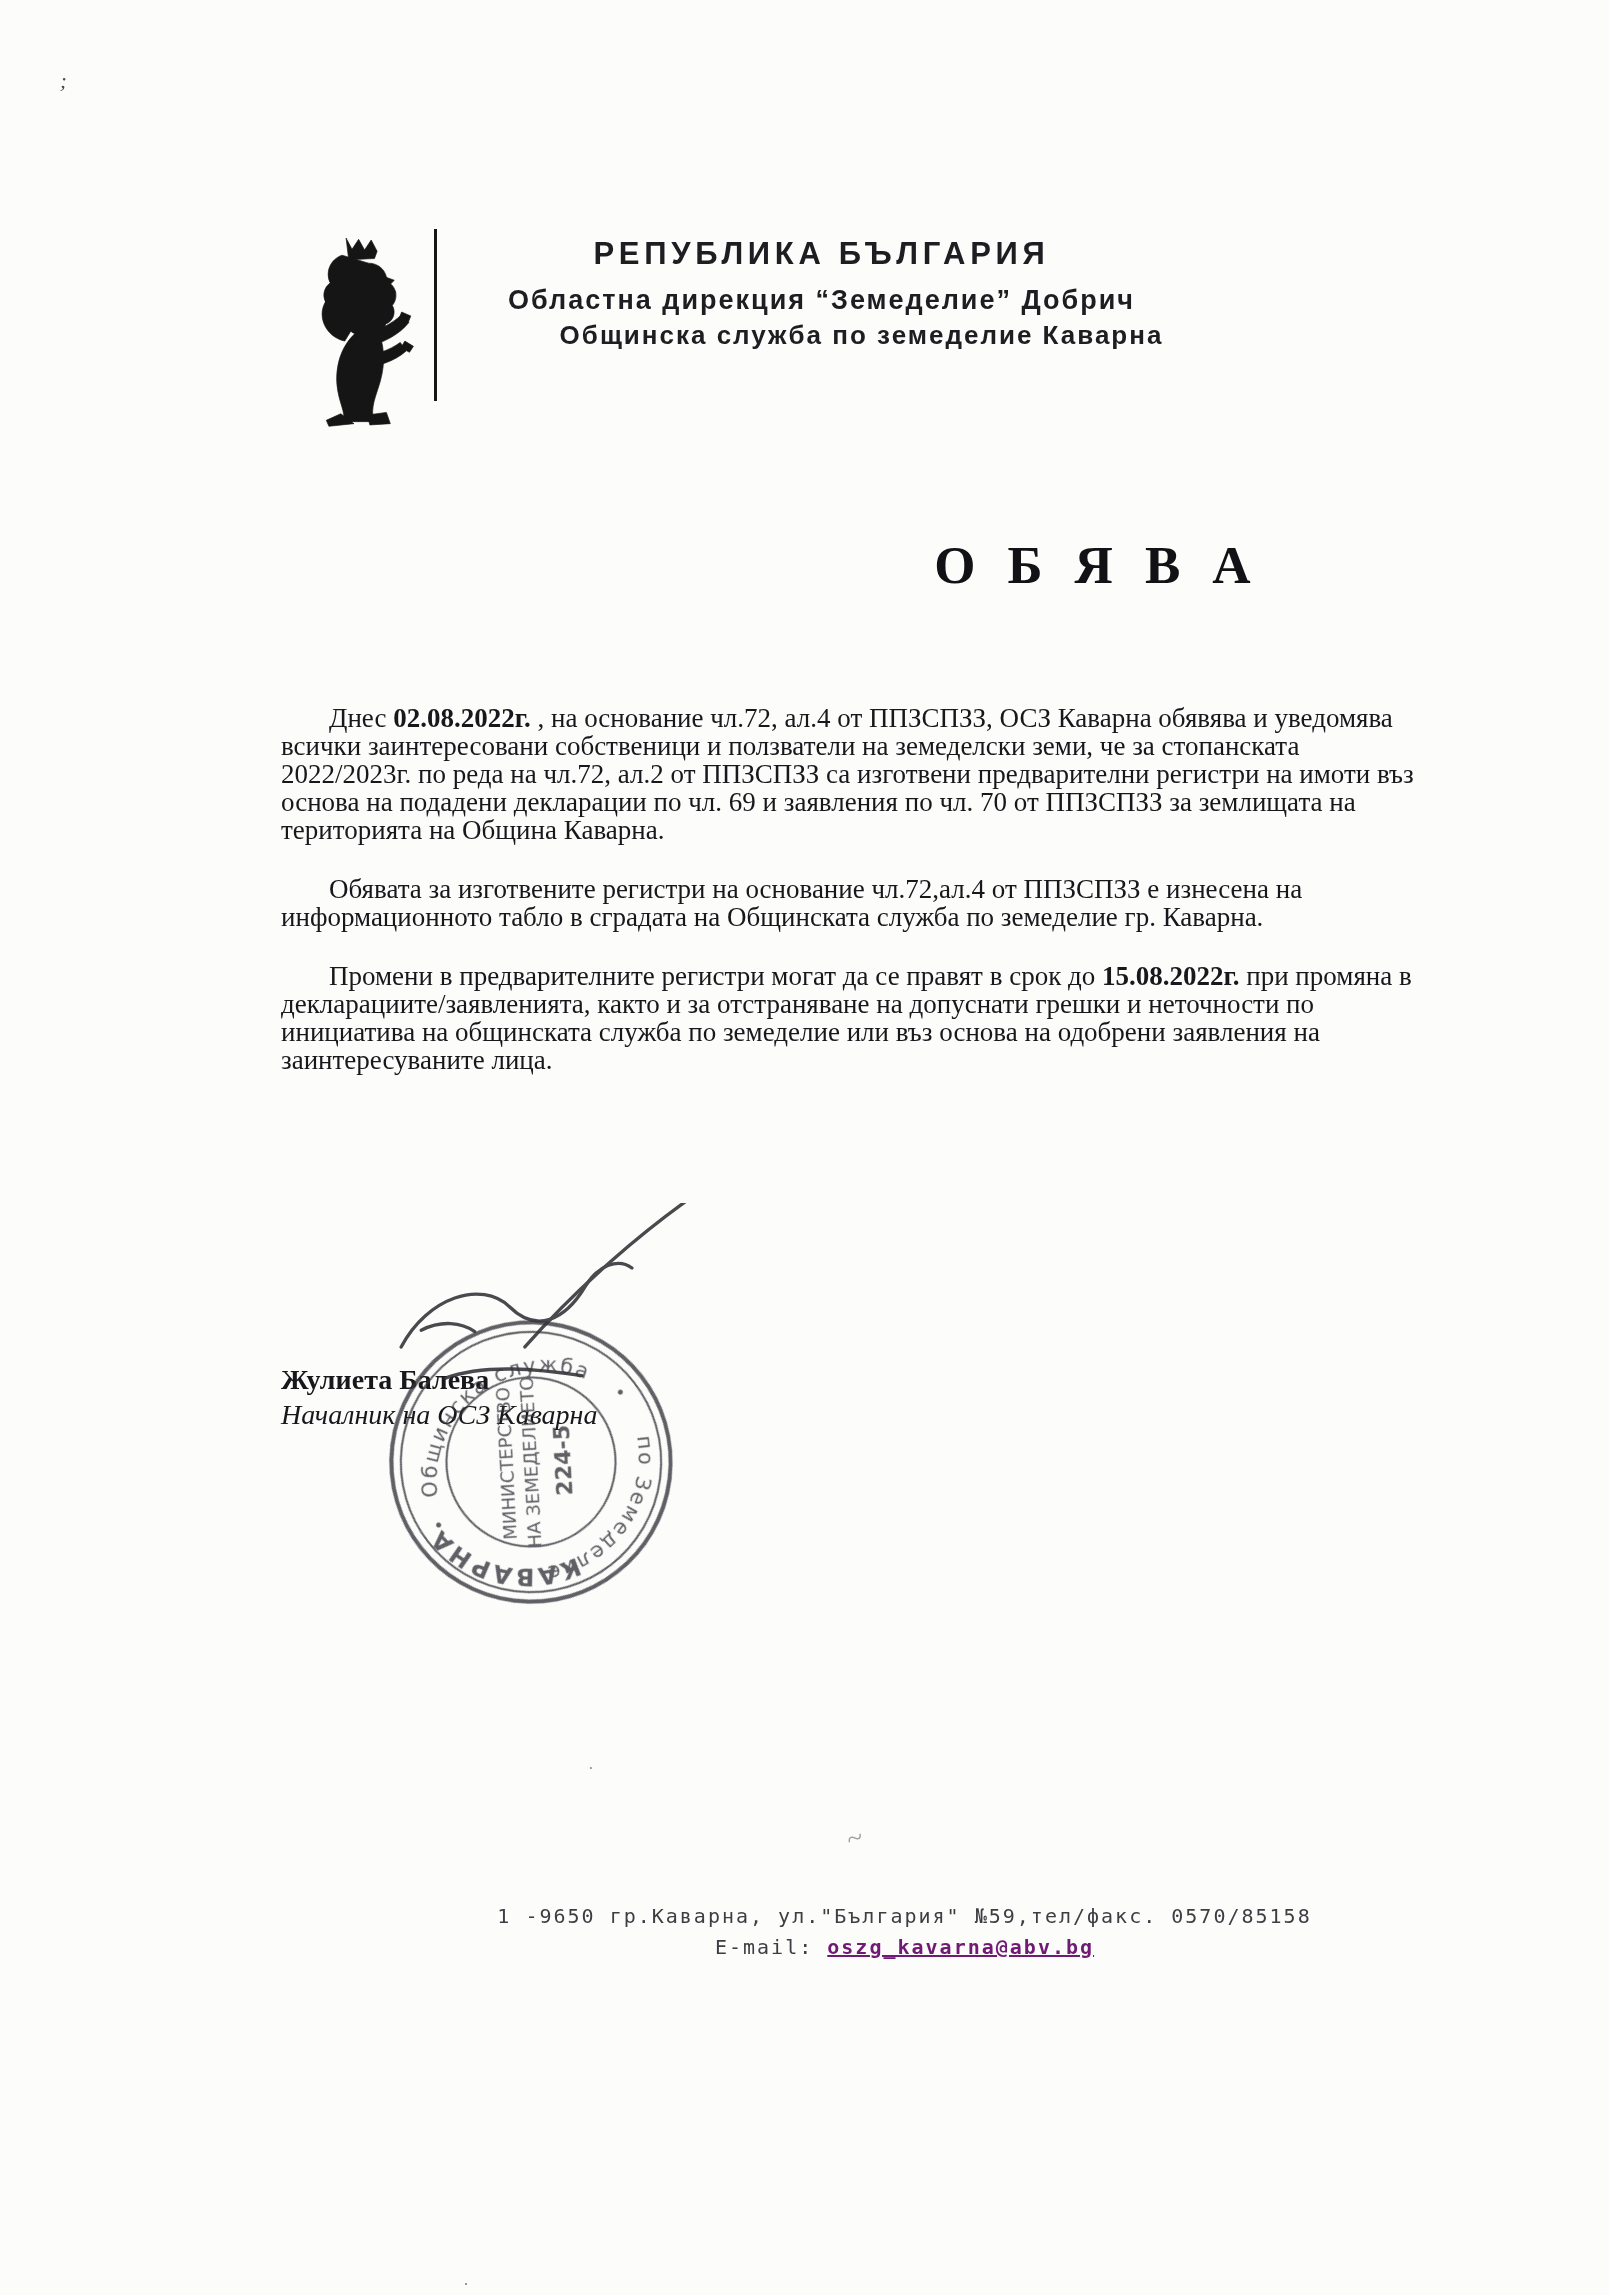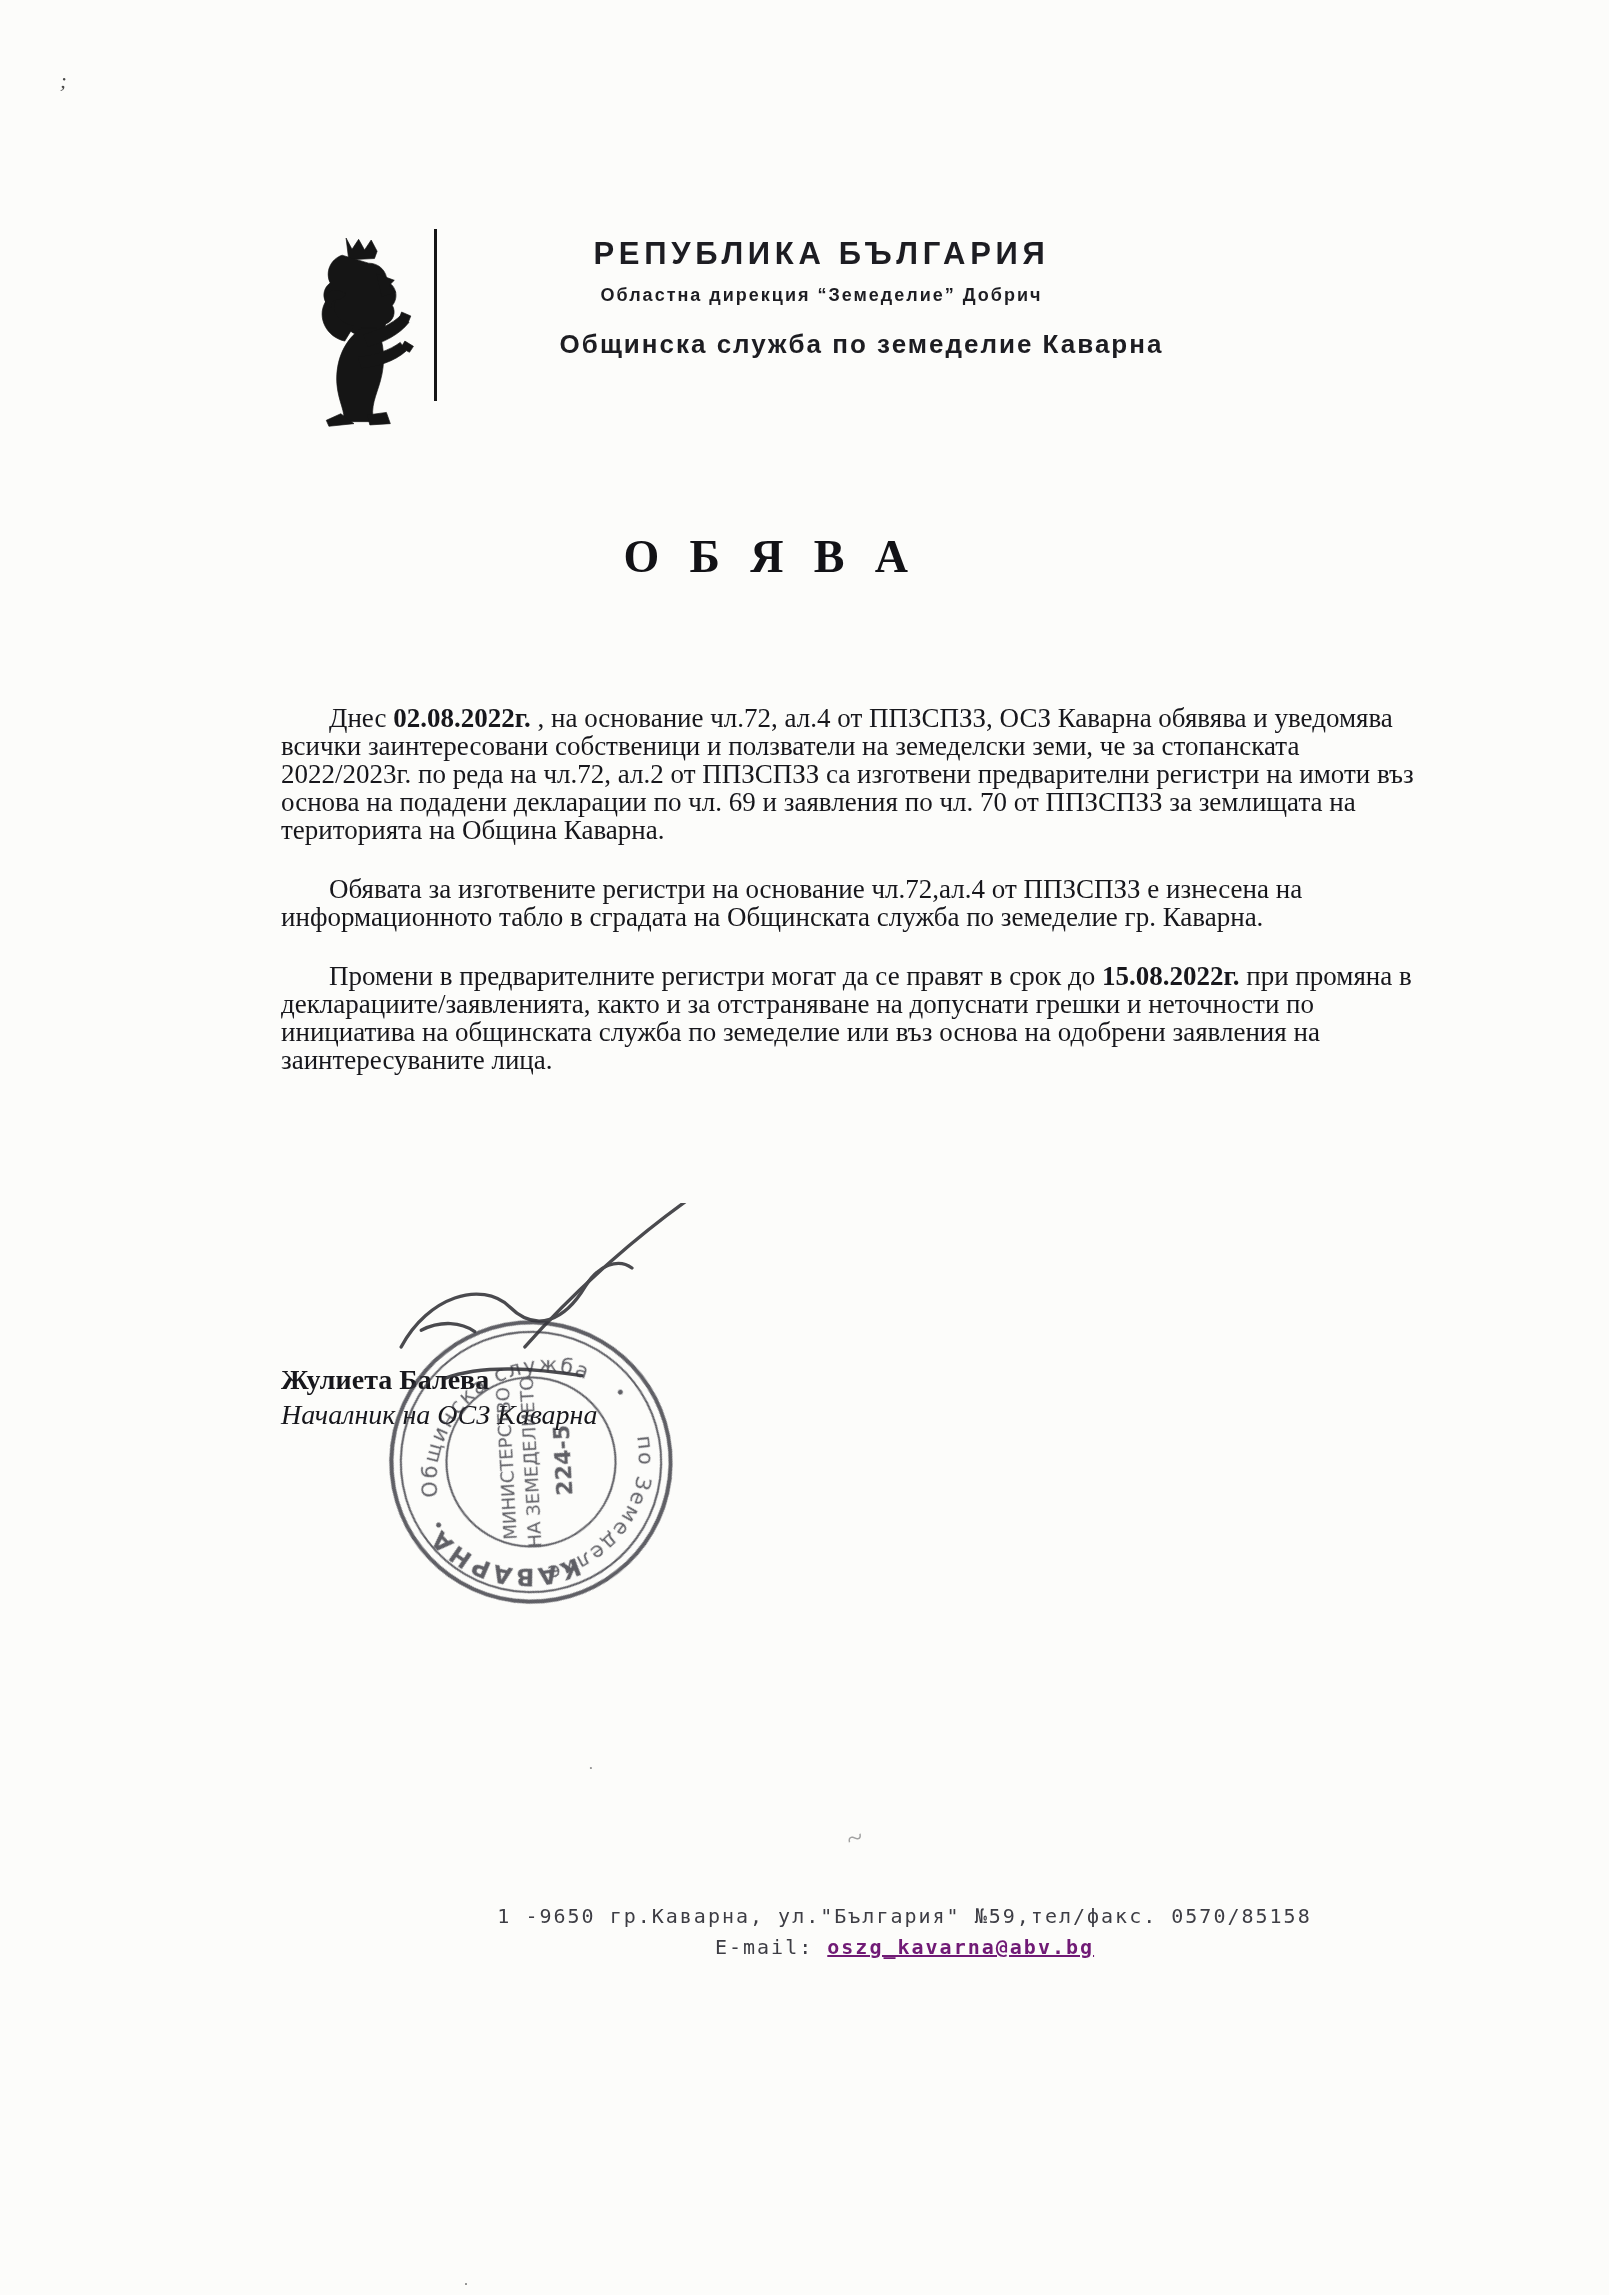--- a/index.html
+++ b/index.html
@@ -11,26 +11,26 @@
   
   .letterhead{position:absolute;top:233px;left:0;width:100%;height:200px;}
   .emblem{position:absolute;left:284px;top:0;width:142px;height:195px;}
   .lh-divider{position:absolute;left:434px;top:-4px;width:2.7px;height:172px;background:#161616;}
   .lh-lines{
     position:absolute;left:374px;top:2.7px;width:895px;text-align:center;
     font-family:"Liberation Sans",sans-serif;font-weight:bold;color:#1d1d22;
   }
   .lh-country{font-size:31px;letter-spacing:4.7px;margin-bottom:13.4px;}
   .lh-ministry{font-size:26px;letter-spacing:3.3px;margin-bottom:12px;}
-  .lh-directorate{font-size:18px;letter-spacing:2px;margin-bottom:23px;}
+  .lh-directorate{font-size:27px;letter-spacing:2px;margin-bottom:4px;}
   .lh-office{font-size:26px;letter-spacing:2px;margin-left:80px;}
   
   .doc-title{
-    position:absolute;top:499px;left:281px;width:979px;text-align:center;
-    font-size:46px;font-weight:bold;letter-spacing:9.4px;color:#121216;
+    position:absolute;top:499px;left:281px;width:979px;text-align:right;
+    font-size:53px;font-weight:bold;letter-spacing:9.4px;color:#121216;
   }
   
   .doc-body{position:absolute;top:704px;left:281px;width:1148px;font-size:27px;line-height:28px;}
   .para{margin:0 0 31px 0;text-indent:48px;}
   .bold{font-weight:bold;}
   
   .sig{position:absolute;left:281px;top:1362px;font-size:28px;line-height:35px;}
   .sig-name{font-weight:bold;}
   .sig-role{font-style:italic;}
   .scribble{position:absolute;left:361px;top:1203px;width:388px;height:241px;pointer-events:none;}

